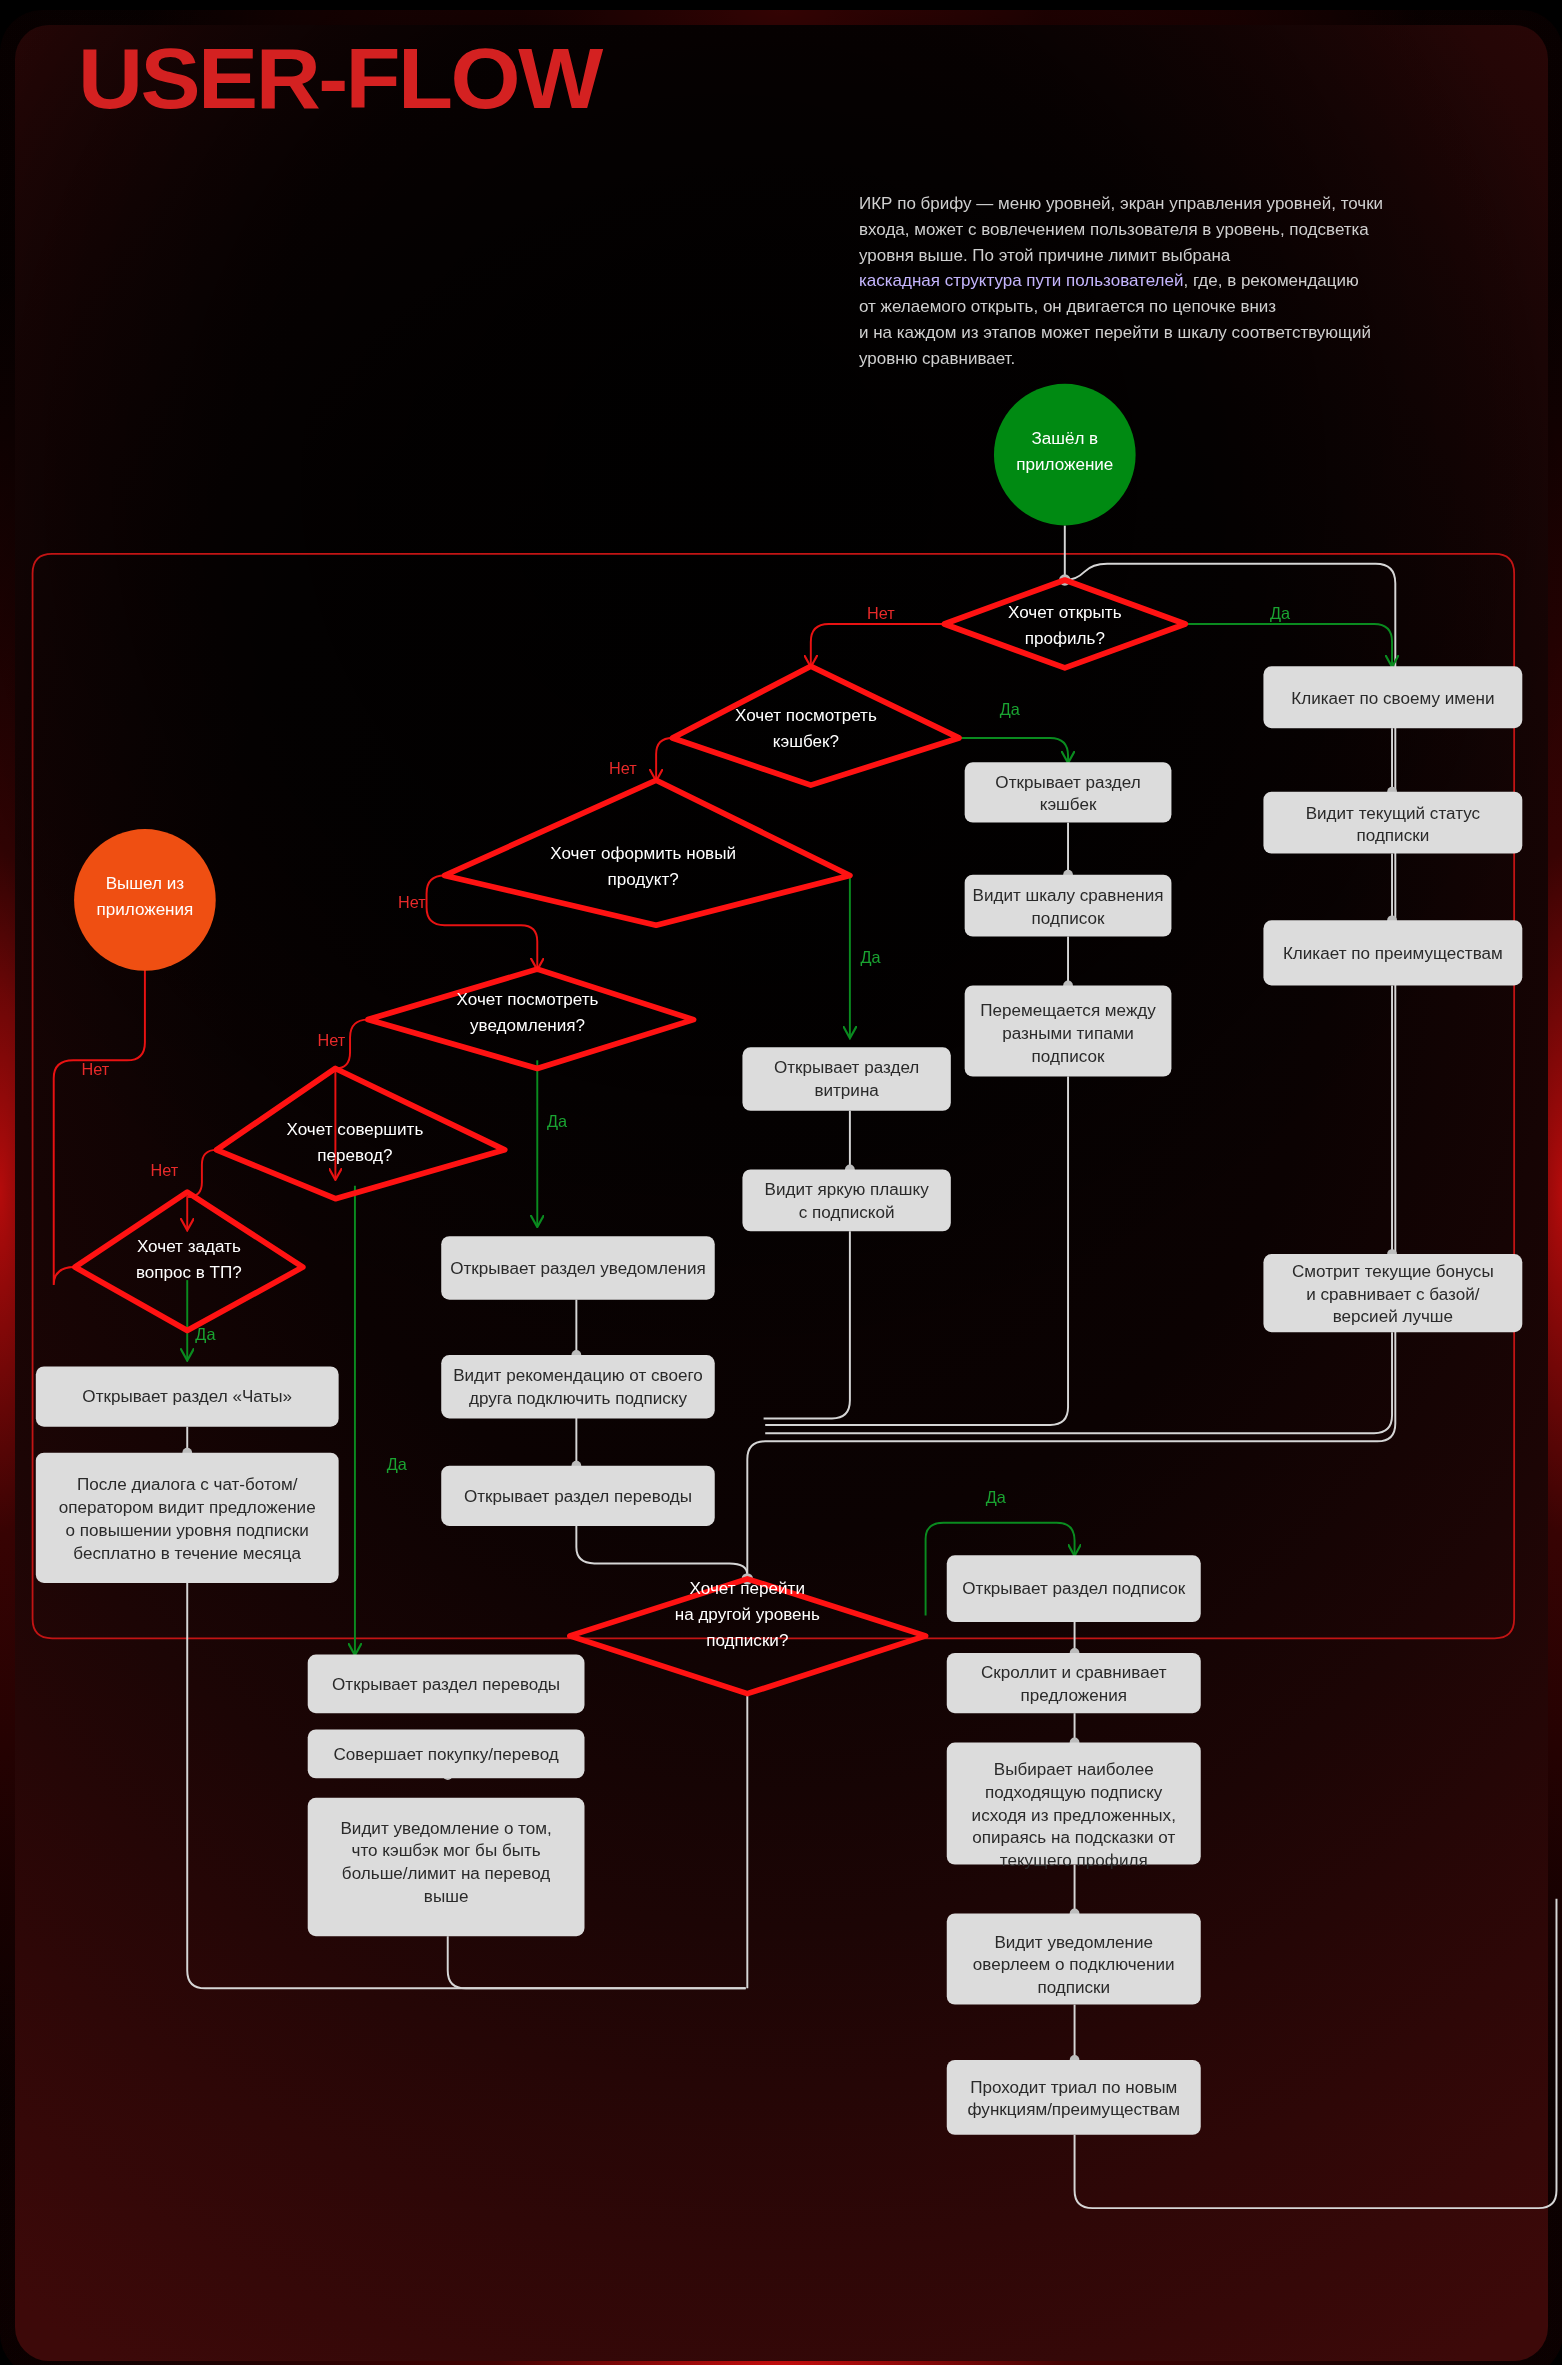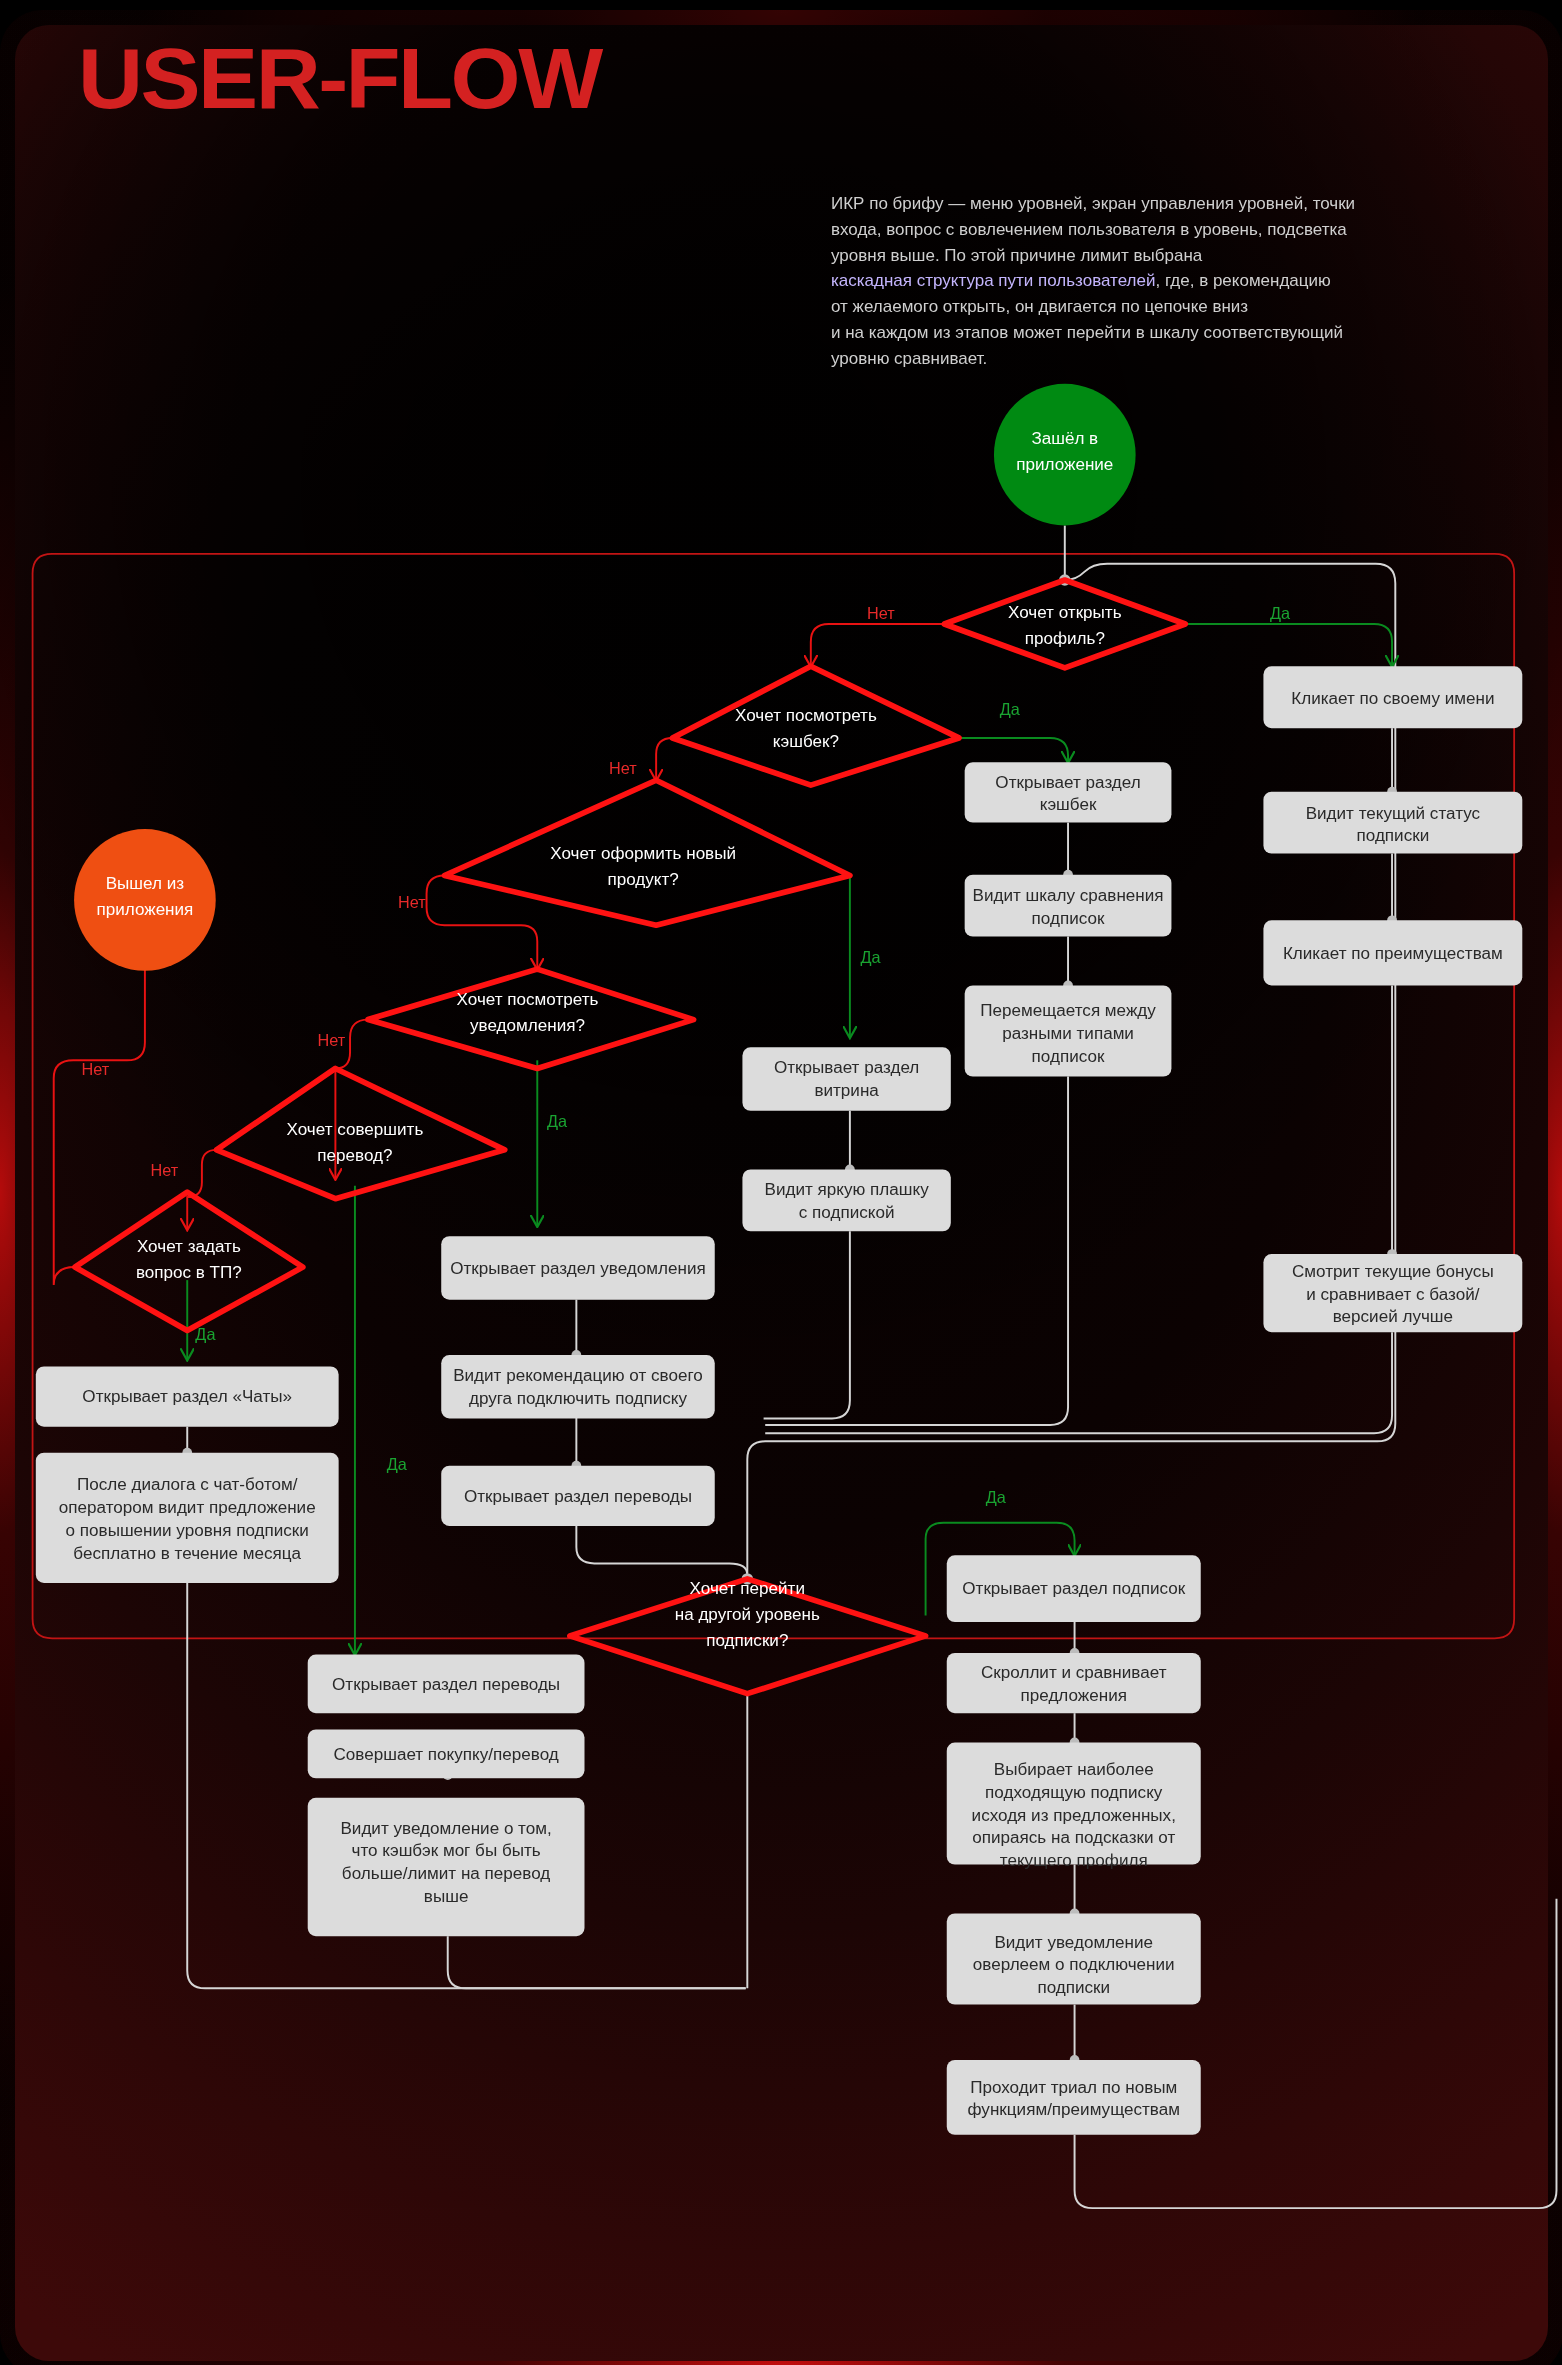--- a/index.html
+++ b/index.html
@@ -19,21 +19,21 @@
     background:radial-gradient(95% 70% at 50% 38%, #050101 0%, #0b0202 38%, #1c0505 62%, #2e0707 82%, #3d0909 100%);
     pointer-events:none;}
   .vignette{position:absolute;inset:0;border-radius:42px;
     background:radial-gradient(78% 52% at 46% 20%, rgba(0,0,0,.92) 0%, rgba(0,0,0,.72) 40%, rgba(0,0,0,0) 72%);
     pointer-events:none;}
 
   
   .title{position:absolute;left:78px;top:26px;font-size:85px;line-height:1;
     font-weight:900;letter-spacing:-2.4px;color:#d42121;font-family:"Liberation Sans",sans-serif;
     transform:scaleX(1.06);transform-origin:left top;}
-  .intro{position:absolute;left:831px;top:181px;width:651px;color:#cfcfcf;
+  .intro{position:absolute;left:859px;top:181px;width:651px;color:#cfcfcf;
     font-size:17px;line-height:1.52;font-family:"Liberation Sans",sans-serif;}
   .intro .hl{color:#c4b5fd;}
 
   
   #flow{position:absolute;left:0;top:0;width:1563px;height:2366px;}
 
   .nodeBox{fill:#dcdcdc;}
   .nodeTxt{fill:#2a2a2a;font-size:21px;font-family:"Liberation Sans",sans-serif;text-anchor:middle;}
   .dmdTxt{fill:#ffffff;font-size:21px;font-family:"Liberation Sans",sans-serif;text-anchor:middle;}
   .circTxt{fill:#ffffff;font-size:21px;font-family:"Liberation Sans",sans-serif;text-anchor:middle;}
@@ -52,21 +52,21 @@
 
 <div id="stage">
   <div class="glow-frame"></div>
   <div class="inner-dark"></div>
   <div class="vignette"></div>
 
   <div class="title">USER-FLOW</div>
 
   <div class="intro">
     <span>ИКР по брифу — меню уровней, экран управления уровней, точки</span><br>
-    <span>входа, вопрос с вовлечением пользователя в уровень, подсветка</span><br>
+    <span>входа, может с вовлечением пользователя в уровень, подсветка</span><br>
     <span>уровня выше. По этой причине лимит выбрана</span><br>
     <span class="hl">каскадная структура пути пользователей</span><span>, где, в рекомендацию</span><br>
     <span>от желаемого открыть, он двигается по цепочке вниз</span><br>
     <span>и на каждом из этапов может перейти в шкалу соответствующий</span><br>
     <span>уровню сравнивает.</span>
   </div>
 
   <svg id="flow" viewBox="0 0 1920 2906">
     <defs>
       <marker id="arG" viewBox="0 0 10 10" refX="8.5" refY="5" markerWidth="7" markerHeight="7" orient="auto">

